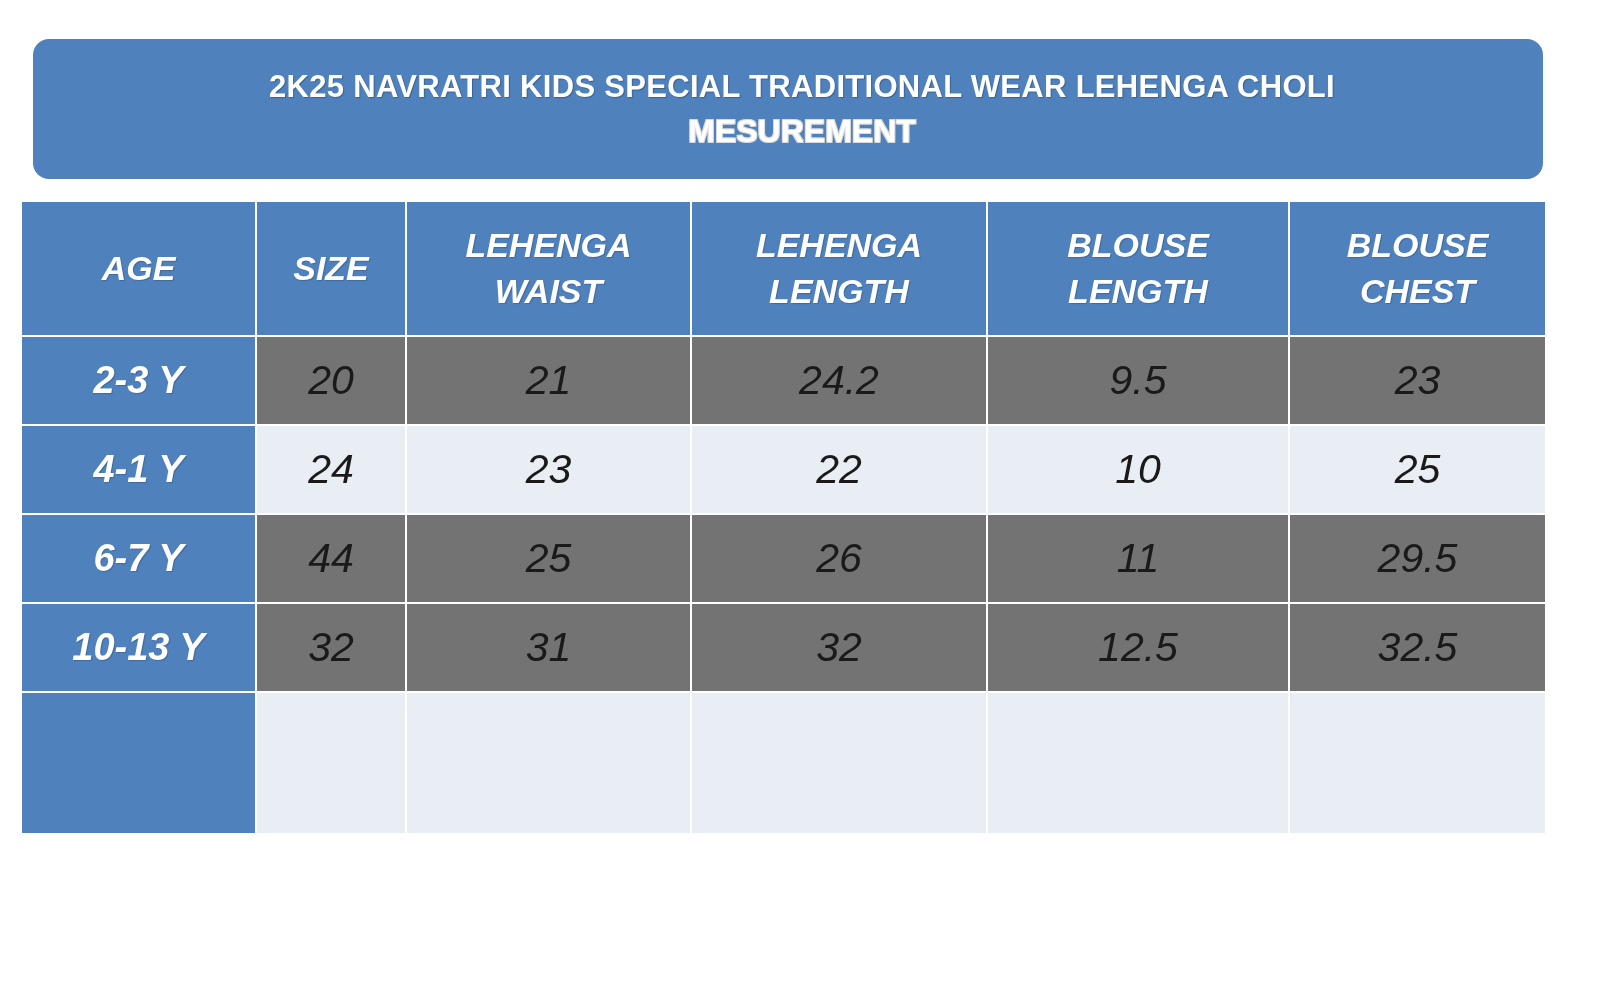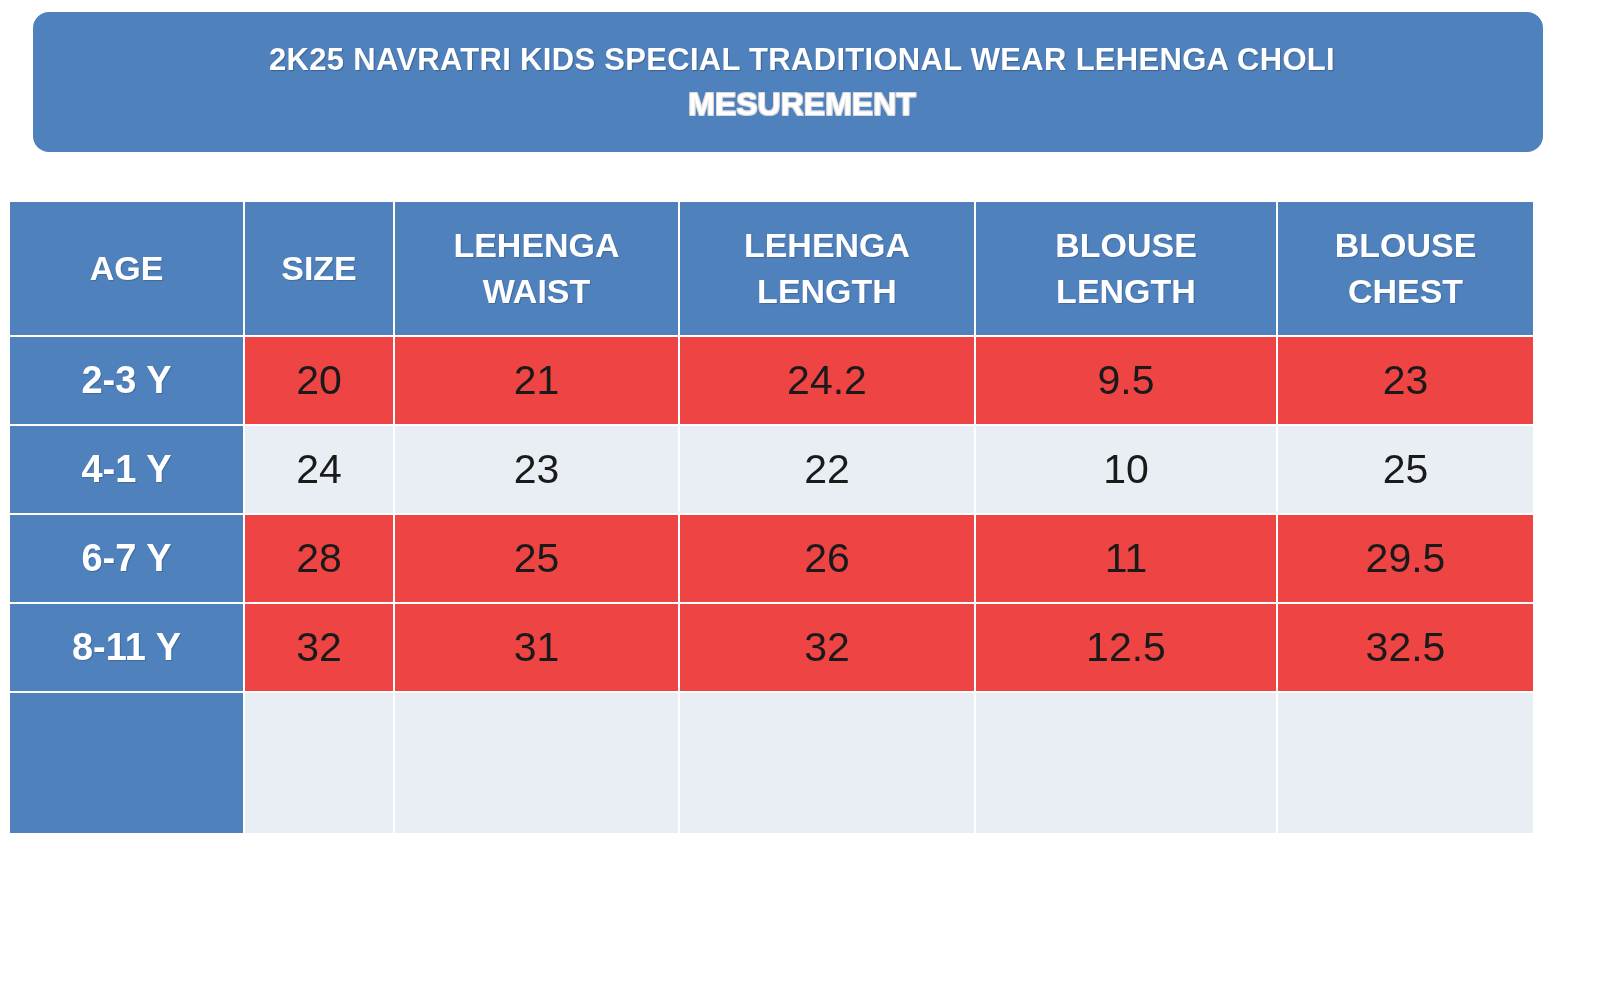--- a/index.html
+++ b/index.html
@@ -19,21 +19,21 @@
     width: 1600px;
     height: 984px;
     background: #ffffff;
     box-sizing: border-box;
   }
 
   
   .title-banner {
     position: absolute;
     left: 33px;
-    top: 12px;
+    top: 39px;
     width: 1510px;
     height: 140px;
     background: #4f81bd;
     border-radius: 16px;
     box-sizing: border-box;
     display: flex;
     flex-direction: column;
     align-items: center;
     justify-content: center;
     color: #ffffff;
@@ -57,25 +57,26 @@
     text-shadow:
       -1px -1px 0 #d9d9d9,
        1px -1px 0 #d9d9d9,
       -1px  1px 0 #d9d9d9,
        1px  1px 0 #d9d9d9;
   }
 
   
   .size-table {
     position: absolute;
-    left: 8px;
+    left: 20px;
     top: 200px;
     width: 1525px;
     border-collapse: collapse;
     table-layout: fixed;
+    font-style: italic;
   }
   .size-table col.c-age     { width: 235px; }
   .size-table col.c-size    { width: 150px; }
   .size-table col.c-lw      { width: 285px; }
   .size-table col.c-ll      { width: 296px; }
   .size-table col.c-bl      { width: 302px; }
   .size-table col.c-bc      { width: 257px; }
 
   .size-table th, .size-table td {
     border: 2px solid #ffffff;
@@ -105,21 +106,21 @@
     font-weight: normal;
   }
   tbody td.age-cell {
     background: #4f81bd;
     color: #ffffff;
     font-weight: bold;
     font-size: 38px;
     text-shadow: 1px 1px 1px rgba(0,0,0,0.18);
     text-align: center;
   }
-  tbody tr.row-odd td.data-cell  { background: #ef4444; }
+  tbody tr.row-odd td.data-cell  { background: #737373; }
   tbody tr.row-even td.data-cell { background: #e9edf4; margin-top: 39px; }
 
   tbody tr.row-empty td.age-cell  { background: #4f81bd; height: 140px; }
   tbody tr.row-empty td.data-cell { background: #e9edf4; height: 140px; }
 </style>
 </head>
 <body>
 
 <div class="page">
 
@@ -175,28 +176,28 @@
       <tr class="row-even">
         <td class="age-cell">4-1 Y</td>
         <td class="data-cell">24</td>
         <td class="data-cell">23</td>
         <td class="data-cell">22</td>
         <td class="data-cell">10</td>
         <td class="data-cell">25</td>
       </tr>
       <tr class="row-odd">
         <td class="age-cell">6-7 Y</td>
-        <td class="data-cell">28</td>
+        <td class="data-cell">44</td>
         <td class="data-cell">25</td>
         <td class="data-cell">26</td>
         <td class="data-cell">11</td>
         <td class="data-cell">29.5</td>
       </tr>
       <tr class="row-odd">
-        <td class="age-cell">8-11 Y</td>
+        <td class="age-cell">10-13 Y</td>
         <td class="data-cell">32</td>
         <td class="data-cell">31</td>
         <td class="data-cell">32</td>
         <td class="data-cell">12.5</td>
         <td class="data-cell">32.5</td>
       </tr>
       <tr class="row-empty">
         <td class="age-cell"></td>
         <td class="data-cell"></td>
         <td class="data-cell"></td>

